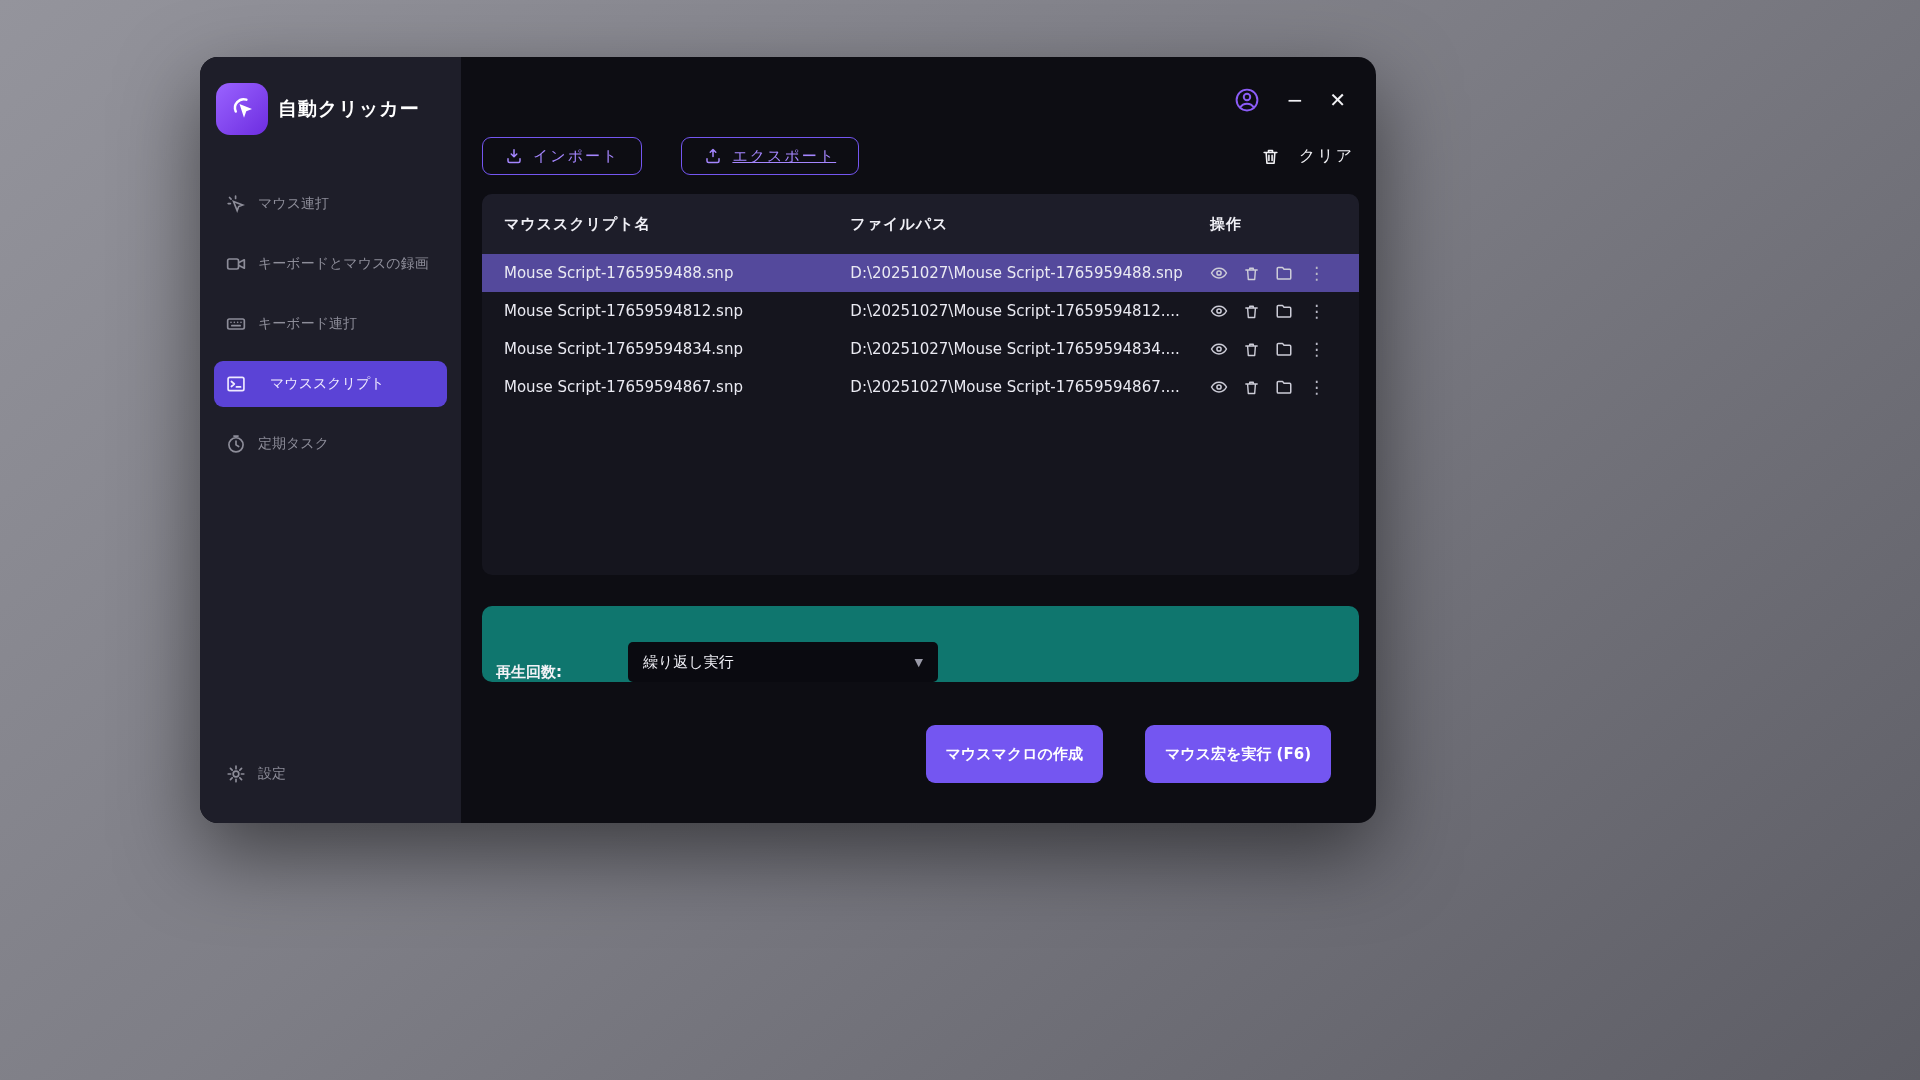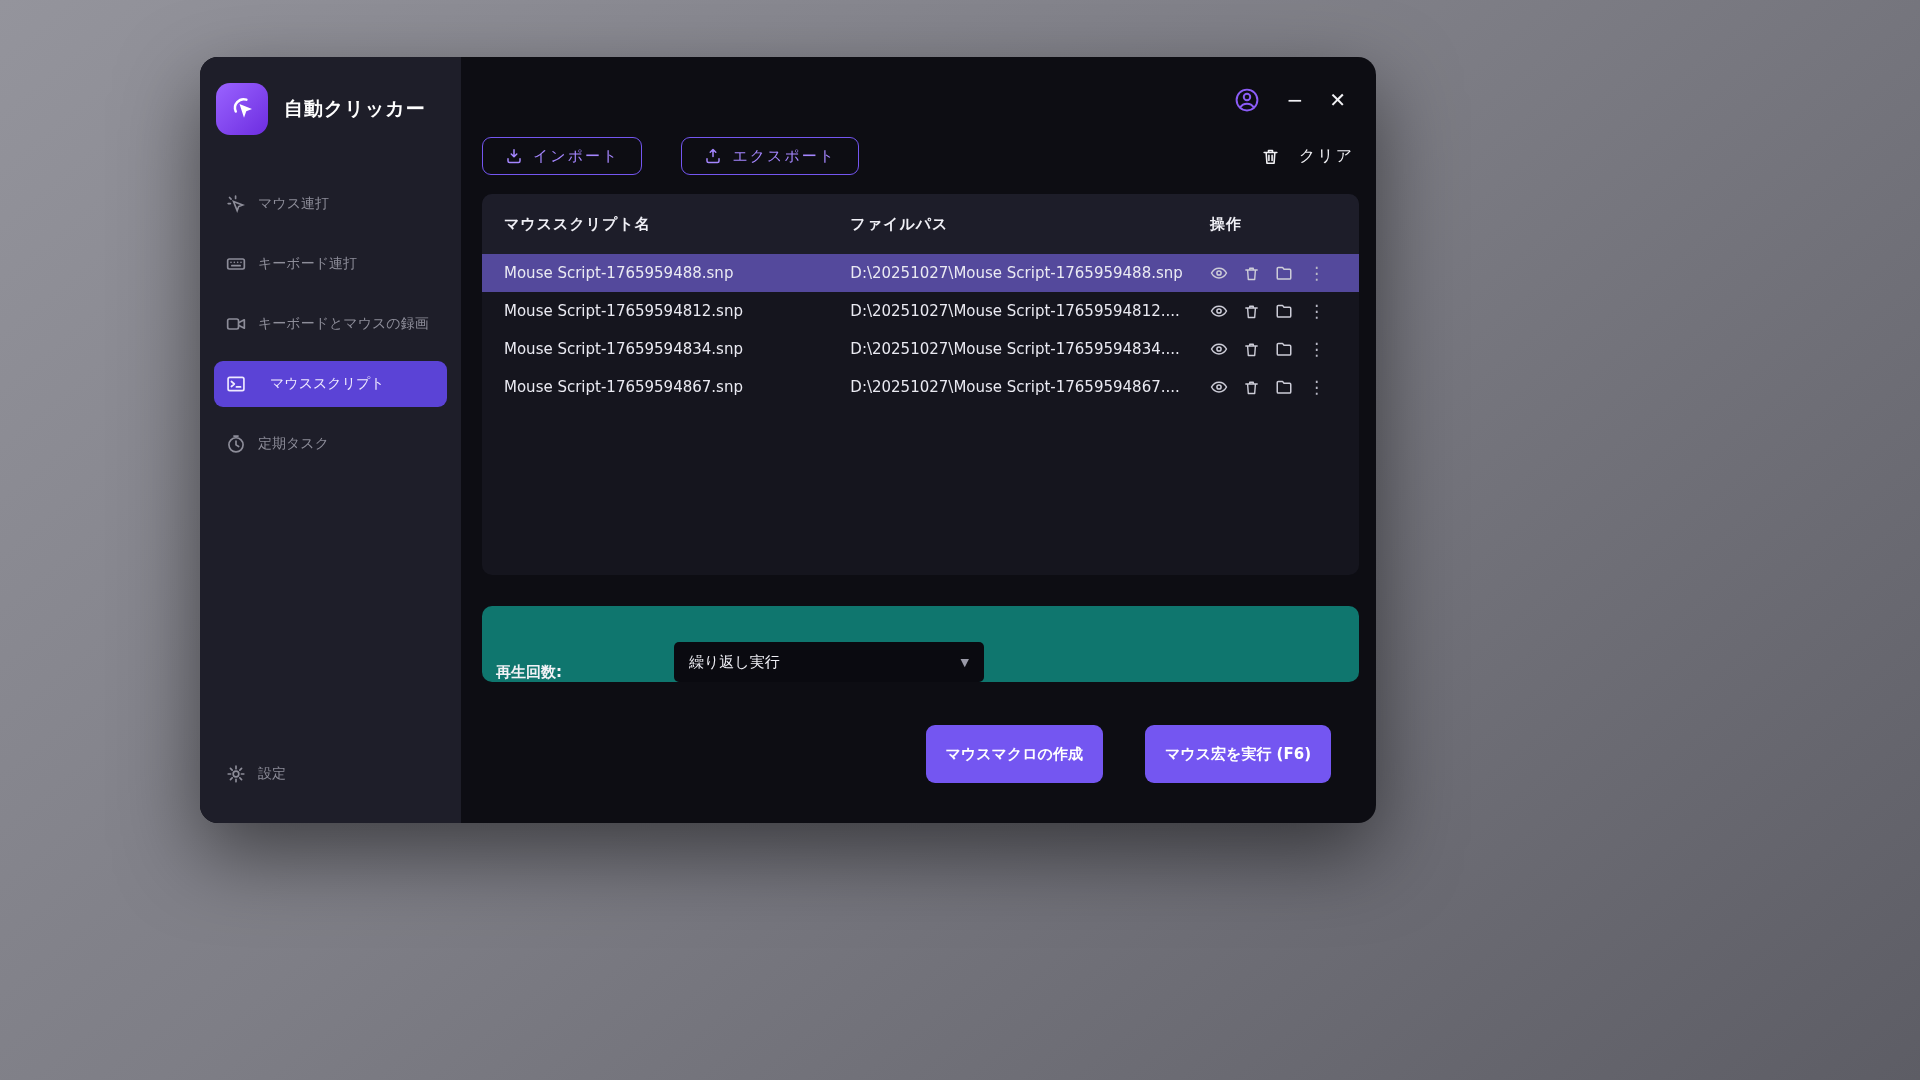--- a/index.html
+++ b/index.html
@@ -12,21 +12,21 @@
   .window {
     position:absolute; left:200px; top:57px; width:1176px; height:766px;
     border-radius:18px; overflow:hidden; display:flex;
     background:#0d0d13; box-shadow:0 30px 80px rgba(0,0,0,.5);
   }
   
   .sidebar {
     width:261px; background:#1e1e29; display:flex; flex-direction:column;
     padding:26px 14px 26px 14px; flex-shrink:0;
   }
-  .logo-row { display:flex; align-items:center; gap:16px; padding-left:2px; }
+  .logo-row { display:flex; align-items:center; gap:10px; padding-left:2px; }
   .logo-badge {
     width:52px; height:52px; border-radius:14px; flex-shrink:0;
     background:linear-gradient(135deg,#9a63ff,#6d2de0);
     display:flex; align-items:center; justify-content:center;
   }
   .app-title { font-size:19px; font-weight:bold; color:#fff; letter-spacing:1px; }
   .menu { margin-top:46px; display:flex; flex-direction:column; gap:14px;justify-content:flex-end; }
   .menu-item {
     display:flex; align-items:center; gap:12px; padding:13px 12px;
     border-radius:9px; color:#8d8d99; font-size:14px; white-space:nowrap;
@@ -44,21 +44,21 @@
   .winctl { font-size:20px; color:#f2f2f6; cursor:pointer; line-height:1; }
   .avatar-btn { display:flex; cursor:pointer; }
   
   .toolbar { display:flex; align-items:center; padding:18px 22px 0 21px; }
   .pill-btn {
     display:flex; align-items:center; gap:10px; height:38px; padding:0 22px;
     border:1.5px solid var(--accent2,#7a5af8); border-radius:9px;
     color:#a586ff; font-size:15px; background:transparent; cursor:pointer;
     letter-spacing:2px;
   }
-  .pill-btn + .pill-btn { margin-left:39px; }
+  .pill-btn + .pill-btn { margin-left:39px;text-decoration:underline; }
   .clear-btn {
     margin-left:auto; display:flex; align-items:center; gap:19px;
     color:#f2f2f6; font-size:16px; cursor:pointer; letter-spacing:2px;
   }
   
   .table-panel {
     margin:19px 17px 0 21px; background:#15151e; border-radius:10px;
     height:381px; display:flex; flex-direction:column; overflow:hidden;
   }
   .t-head {
@@ -78,21 +78,21 @@
   .kebab { font-size:17px; color:#b9b9c6; cursor:pointer; }
   
   .playback-panel {
     margin:31px 17px 0 21px; background:#0f766e; border-radius:10px;
     height:76px; display:flex; align-items:flex-end; padding:0 14px;
   }
   .playback-label { font-size:15px; font-weight:bold; color:#f2f2f6; margin-right:66px; }
   .dropdown {
     width:310px; height:40px; background:#0a0a10; border-radius:5px;
     display:flex; align-items:center; justify-content:space-between;
-    padding:0 15px; cursor:pointer;margin-left:46px;
+    padding:0 15px; cursor:pointer;
   }
   .dropdown-value { font-size:15px; color:#f0f0f6; }
   .dropdown-arrow { font-size:11px; color:#9a9aa8; }
   
   .actions-row {
     margin-top:auto; display:flex; justify-content:flex-end; gap:42px;
     padding:0 45px 40px 0;
   }
   .primary-btn {
     height:58px; padding:0 20px; border:none; border-radius:9px;
@@ -118,32 +118,32 @@
 
     <nav class="menu">
       <div class="menu-item">
         <svg width="20" height="20" viewBox="0 0 24 24" fill="none" stroke="currentColor" stroke-width="2" stroke-linecap="round">
           <path d="M9 9l11 4.3-4.8 1.8L13.4 20 9 9z"></path>
           <path d="M4.2 4.2l1.9 1.9M11.5 2.6v2.7M2.6 11.5h2.7"></path>
         </svg>
         <span>マウス連打</span>
       </div>
       <div class="menu-item">
+        <svg width="20" height="20" viewBox="0 0 24 24" fill="none" stroke="currentColor" stroke-width="2" stroke-linejoin="round">
+          <rect x="2" y="6" width="13" height="12" rx="2"></rect>
+          <path d="M15 10.5L22 7v10l-7-3.5"></path>
+        </svg>
+        <span>キーボードとマウスの録画</span>
+      </div>
+      <div class="menu-item">
         <svg width="20" height="20" viewBox="0 0 24 24" fill="none" stroke="currentColor" stroke-width="2" stroke-linecap="round">
           <rect x="2" y="6" width="20" height="12" rx="2"></rect>
           <path d="M6 10h.01M10 10h.01M14 10h.01M18 10h.01M7 14h10"></path>
         </svg>
         <span>キーボード連打</span>
-      </div>
-      <div class="menu-item">
-        <svg width="20" height="20" viewBox="0 0 24 24" fill="none" stroke="currentColor" stroke-width="2" stroke-linejoin="round">
-          <rect x="2" y="6" width="13" height="12" rx="2"></rect>
-          <path d="M15 10.5L22 7v10l-7-3.5"></path>
-        </svg>
-        <span>キーボードとマウスの録画</span>
       </div>
       <div class="menu-item active">
         <svg width="20" height="20" viewBox="0 0 24 24" fill="none" stroke="currentColor" stroke-width="2" stroke-linecap="round" stroke-linejoin="round">
           <rect x="2.5" y="4" width="19" height="16" rx="2"></rect>
           <path d="M6.5 9l3.5 3-3.5 3M12.5 15.5h5"></path>
         </svg>
         <span>マウススクリプト</span>
       </div>
       <div class="menu-item">
         <svg width="20" height="20" viewBox="0 0 24 24" fill="none" stroke="currentColor" stroke-width="2" stroke-linecap="round">

